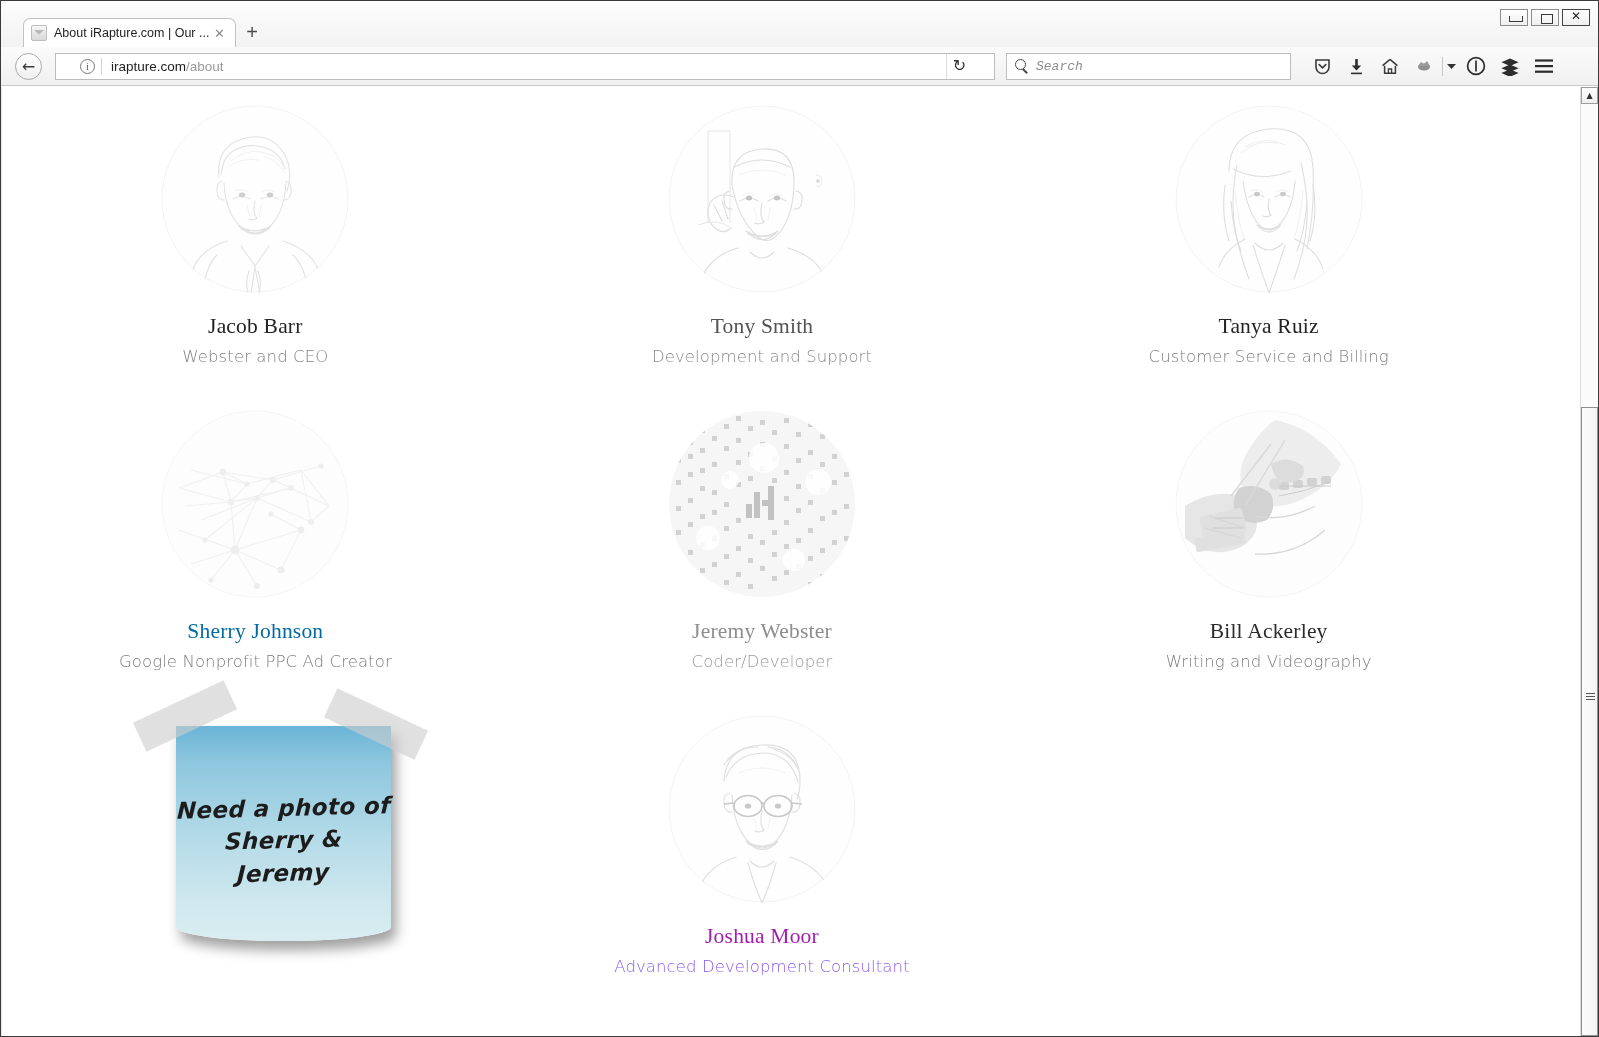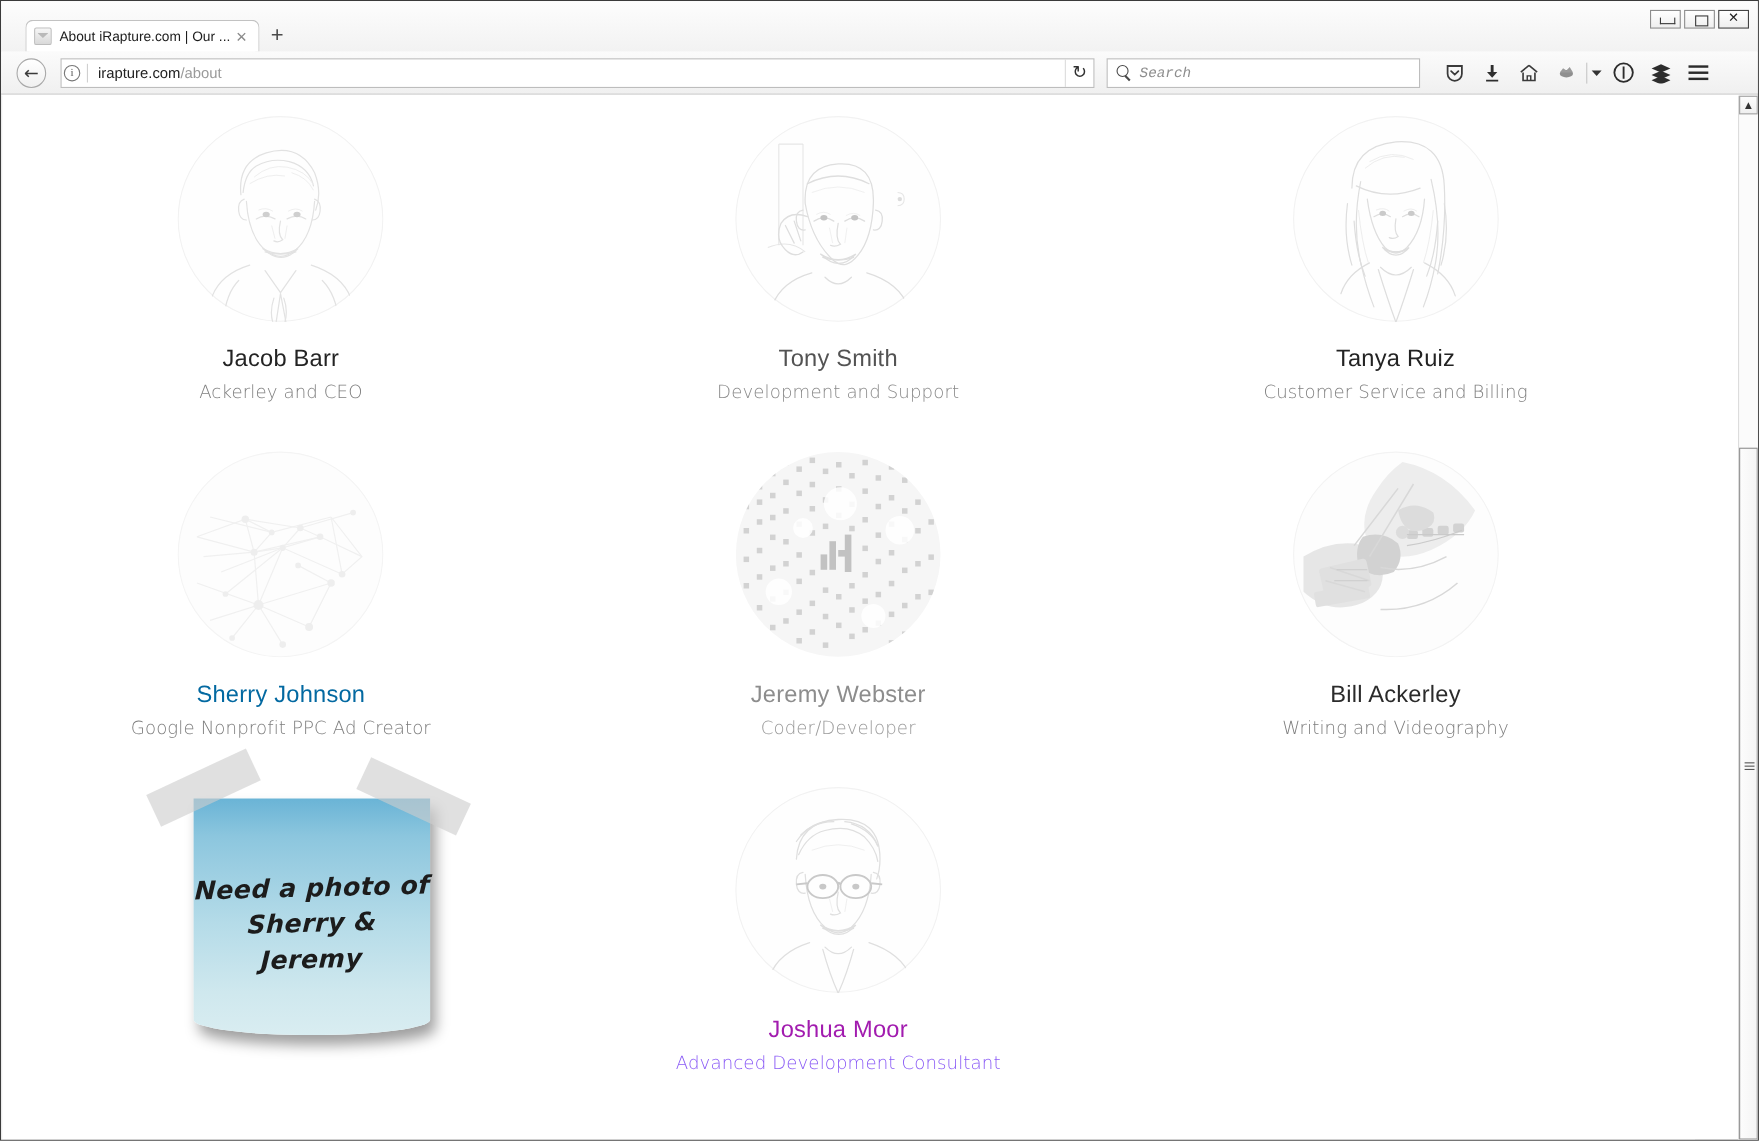--- a/index.html
+++ b/index.html
@@ -146,21 +146,21 @@
     font-family: "DejaVu Sans", sans-serif;
   }
   .urlbar {
     flex: 1 1 auto;
     margin-left: 13px;
     height: 27px;
     background: #ffffff;
     border: 1px solid #bdbdbd;
     display: flex;
     align-items: center;
-    padding: 0 0;
+    padding: 0 22px;
     max-width: 940px;
   }
   .ident-icon {
     width: 15px; height: 15px;
     border: 1px solid #777;
     border-radius: 50%;
     position: relative;
     flex: 0 0 auto;
     margin: 0 6px 0 2px;
   }
@@ -291,21 +291,21 @@
     border-radius: 50%;
     overflow: hidden;
     position: relative;
     background: #ffffff;
   }
   .avatar svg { display: block; width: 188px; height: 188px; }
   .member-name {
     margin-top: 21px;
     font-size: 21.5px;
     letter-spacing: 0.2px;
-    font-family: Liberation Sans, sans-serif;
+    font-family: Liberation Serif, serif;
     font-weight: 400;
   }
   .member-role {
     margin-top: 8px;
     font-size: 16.5px;
     font-family: "DejaVu Sans", sans-serif;
     font-weight: 300;
     letter-spacing: 0.1px;
   }
 
@@ -518,21 +518,21 @@
                 <path d="M66 62 q16 -10 32 -7"></path>
                 <path d="M104 52 q14 4 20 16"></path>
                 <path d="M74 86 q7 -3 13 1 M101 87 q7 -4 13 0"></path>
                 <path d="M86 100 l3 12 M100 100 l-2 12"></path>
               </g>
               <ellipse cx="81" cy="90" rx="3.2" ry="2.4" fill="#cfcfcf"></ellipse>
               <ellipse cx="109" cy="90" rx="3.2" ry="2.4" fill="#cfcfcf"></ellipse>
             </svg>
           </div>
           <div class="member-name" style="color:#232323">Jacob Barr</div>
-          <div class="member-role" style="color:#808080">Ackerley and CEO</div>
+          <div class="member-role" style="color:#808080">Webster and CEO</div>
         </div>
 
         <div class="member">
           <div class="avatar">
             <svg viewBox="0 0 188 188">
               <circle cx="94" cy="94" r="93" fill="#fefefe" stroke="#f2f2f2" stroke-width="1"></circle>
               <g stroke="#e6e6e6" stroke-width="1" fill="none">
                 <path d="M40 26 v92 M62 26 v92 M40 26 h22"></path>
                 <path d="M148 70 q6 0 6 6 q0 6 -6 6"></path>
                 <path d="M30 120 q20 -8 34 4"></path>

